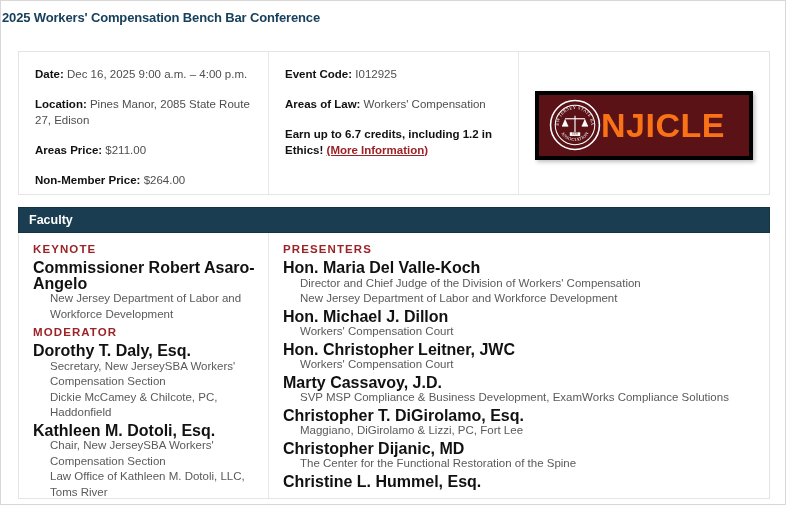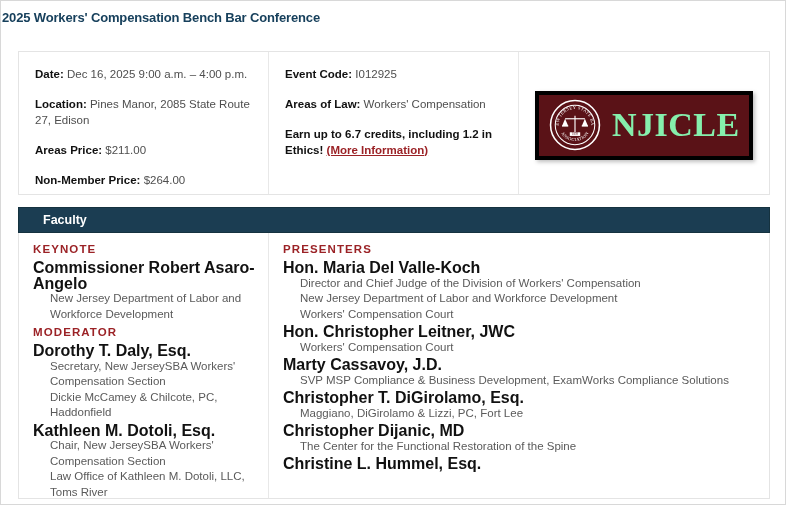--- a/index.html
+++ b/index.html
@@ -68,39 +68,39 @@
     background: #5a1217;
     border: 4px solid #000000;
     display: flex;
     align-items: center;
     justify-content: flex-start;
     padding-left: 10px;
     box-shadow: 2px 2px 4px rgba(0,0,0,0.25);
   }
   .logo-seal { width: 52px; height: 52px; flex: 0 0 auto; }
   .logo-word {
-    color: #86efac;
-    font-family: Liberation Serif, serif;
+    color: #f97316;
+    font-family: Liberation Sans, sans-serif;
     font-size: 34px;
     font-weight: bold;
     letter-spacing: 0.5px;
-    margin-left: 11px;
+    margin-left: 0;
     line-height: 1;
   }
 
   
   .faculty-bar {
     position: absolute;
     left: 17px; top: 206px;
     width: 752px; height: 26px;
     background: #1b3d52;
     border: 1px solid #15323f;
     display: flex;
     align-items: center;
-    padding-left: 24px;
+    padding-left: 10px;
   }
   .faculty-bar-label {
     color: #ffffff;
     font-size: 12.5px;
     font-weight: bold;
   }
 
   .faculty-body {
     position: absolute;
     left: 17px; top: 232px;
@@ -225,20 +225,21 @@
         <div class="person-detail">Dickie McCamey &amp; Chilcote, PC, Haddonfield</div>
         <div class="person-name">Kathleen M. Dotoli, Esq.</div>
         <div class="person-detail">Chair, New JerseySBA Workers' Compensation Section</div>
         <div class="person-detail">Law Office of Kathleen M. Dotoli, LLC, Toms River</div>
       </div>
     <div class="fac-col-right" id="fac-right">
         <div class="group-head first">PRESENTERS</div>
         <div class="person-name">Hon. Maria Del Valle-Koch</div>
         <div class="person-detail">Director and Chief Judge of the Division of Workers' Compensation</div>
         <div class="person-detail">New Jersey Department of Labor and Workforce Development</div>
+        <div class="person-name">Hon. Michael J. Dillon</div>
         <div class="person-detail">Workers' Compensation Court</div>
         <div class="person-name">Hon. Christopher Leitner, JWC</div>
         <div class="person-detail">Workers' Compensation Court</div>
         <div class="person-name">Marty Cassavoy, J.D.</div>
         <div class="person-detail">SVP MSP Compliance &amp; Business Development, ExamWorks Compliance Solutions</div>
         <div class="person-name">Christopher T. DiGirolamo, Esq.</div>
         <div class="person-detail">Maggiano, DiGirolamo &amp; Lizzi, PC, Fort Lee</div>
         <div class="person-name">Christopher Dijanic, MD</div>
         <div class="person-detail">The Center for the Functional Restoration of the Spine</div>
         <div class="person-name">Christine L. Hummel, Esq.</div>

